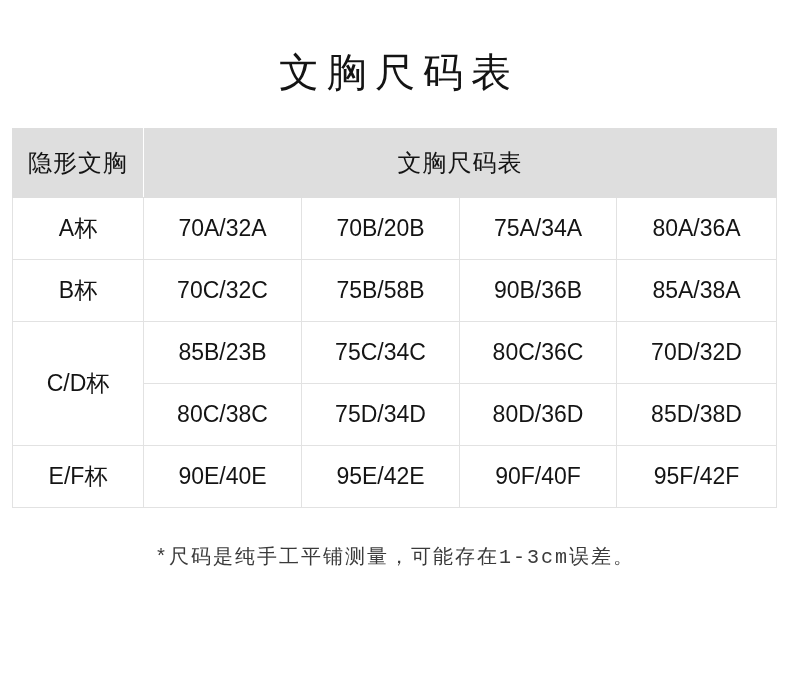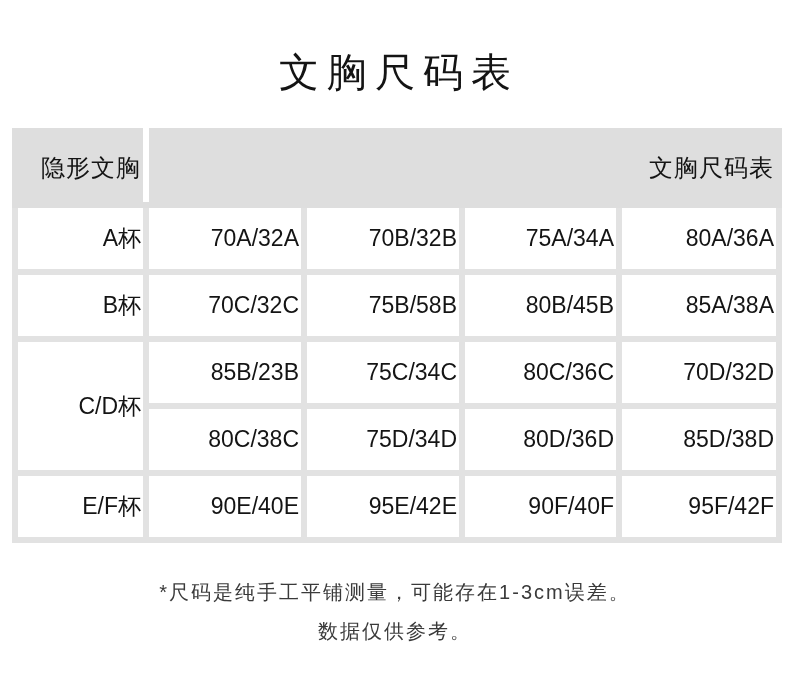--- a/index.html
+++ b/index.html
@@ -42,23 +42,23 @@
     color: #141414;
   }
   table.size-table col.c0 { width: 131px; }
   table.size-table col.c1 { width: 158px; }
   table.size-table col.c2 { width: 158px; }
   table.size-table col.c3 { width: 157px; }
   table.size-table col.c4 { width: 160px; }
 
   table.size-table th,
   table.size-table td {
-    text-align: right;
+    text-align: center;
     vertical-align: middle;
-    border: 6px solid #a16207;
+    border: 1px solid #a16207;
     padding: 0 2px;
     font-weight: 400;
     white-space: nowrap;
   }
   table.size-table thead th {
     background: #dedede;
     border-color: #ffffff;
     height: 68px;
     font-size: 24px;
     letter-spacing: 1px;
@@ -83,20 +83,21 @@
   .footnotes {
     margin-top: 30px;
     text-align: center;
   }
   .footnote {
     font-size: 20px;
     color: #3a3a3a;
     letter-spacing: 2px;
     line-height: 1.95;
     font-weight: 400;
+    font-family: Liberation Mono, monospace;
   }
 </style>
 </head>
 <body>
 
 <div class="page">
 
   <div class="title">文胸尺码表</div>
 
   <div class="table-wrap">
@@ -112,30 +113,30 @@
         <tr>
           <th class="hdr-left">隐形文胸</th>
           <th class="hdr-right" colspan="4">文胸尺码表</th>
         </tr>
       </thead>
       <tbody>
 
         <tr>
           <td class="cup">A杯</td>
           <td>70A/32A</td>
-          <td>70B/32B</td>
+          <td>70B/20B</td>
           <td>75A/34A</td>
           <td>80A/36A</td>
         </tr>
 
         <tr>
           <td class="cup">B杯</td>
           <td>70C/32C</td>
           <td>75B/58B</td>
-          <td>80B/45B</td>
+          <td>90B/36B</td>
           <td>85A/38A</td>
         </tr>
 
         <tr>
           <td class="cup" rowspan="2">C/D杯</td>
           <td>85B/23B</td>
           <td>75C/34C</td>
           <td>80C/36C</td>
           <td>70D/32D</td>
         </tr>
@@ -154,16 +155,15 @@
           <td>90F/40F</td>
           <td>95F/42F</td>
         </tr>
 
       </tbody>
     </table>
   </div>
 
   <div class="footnotes">
     <div class="footnote">*尺码是纯手工平铺测量，可能存在1-3cm误差。</div>
-    <div class="footnote">数据仅供参考。</div>
   </div>
 
 </div>
 
 </body></html>

